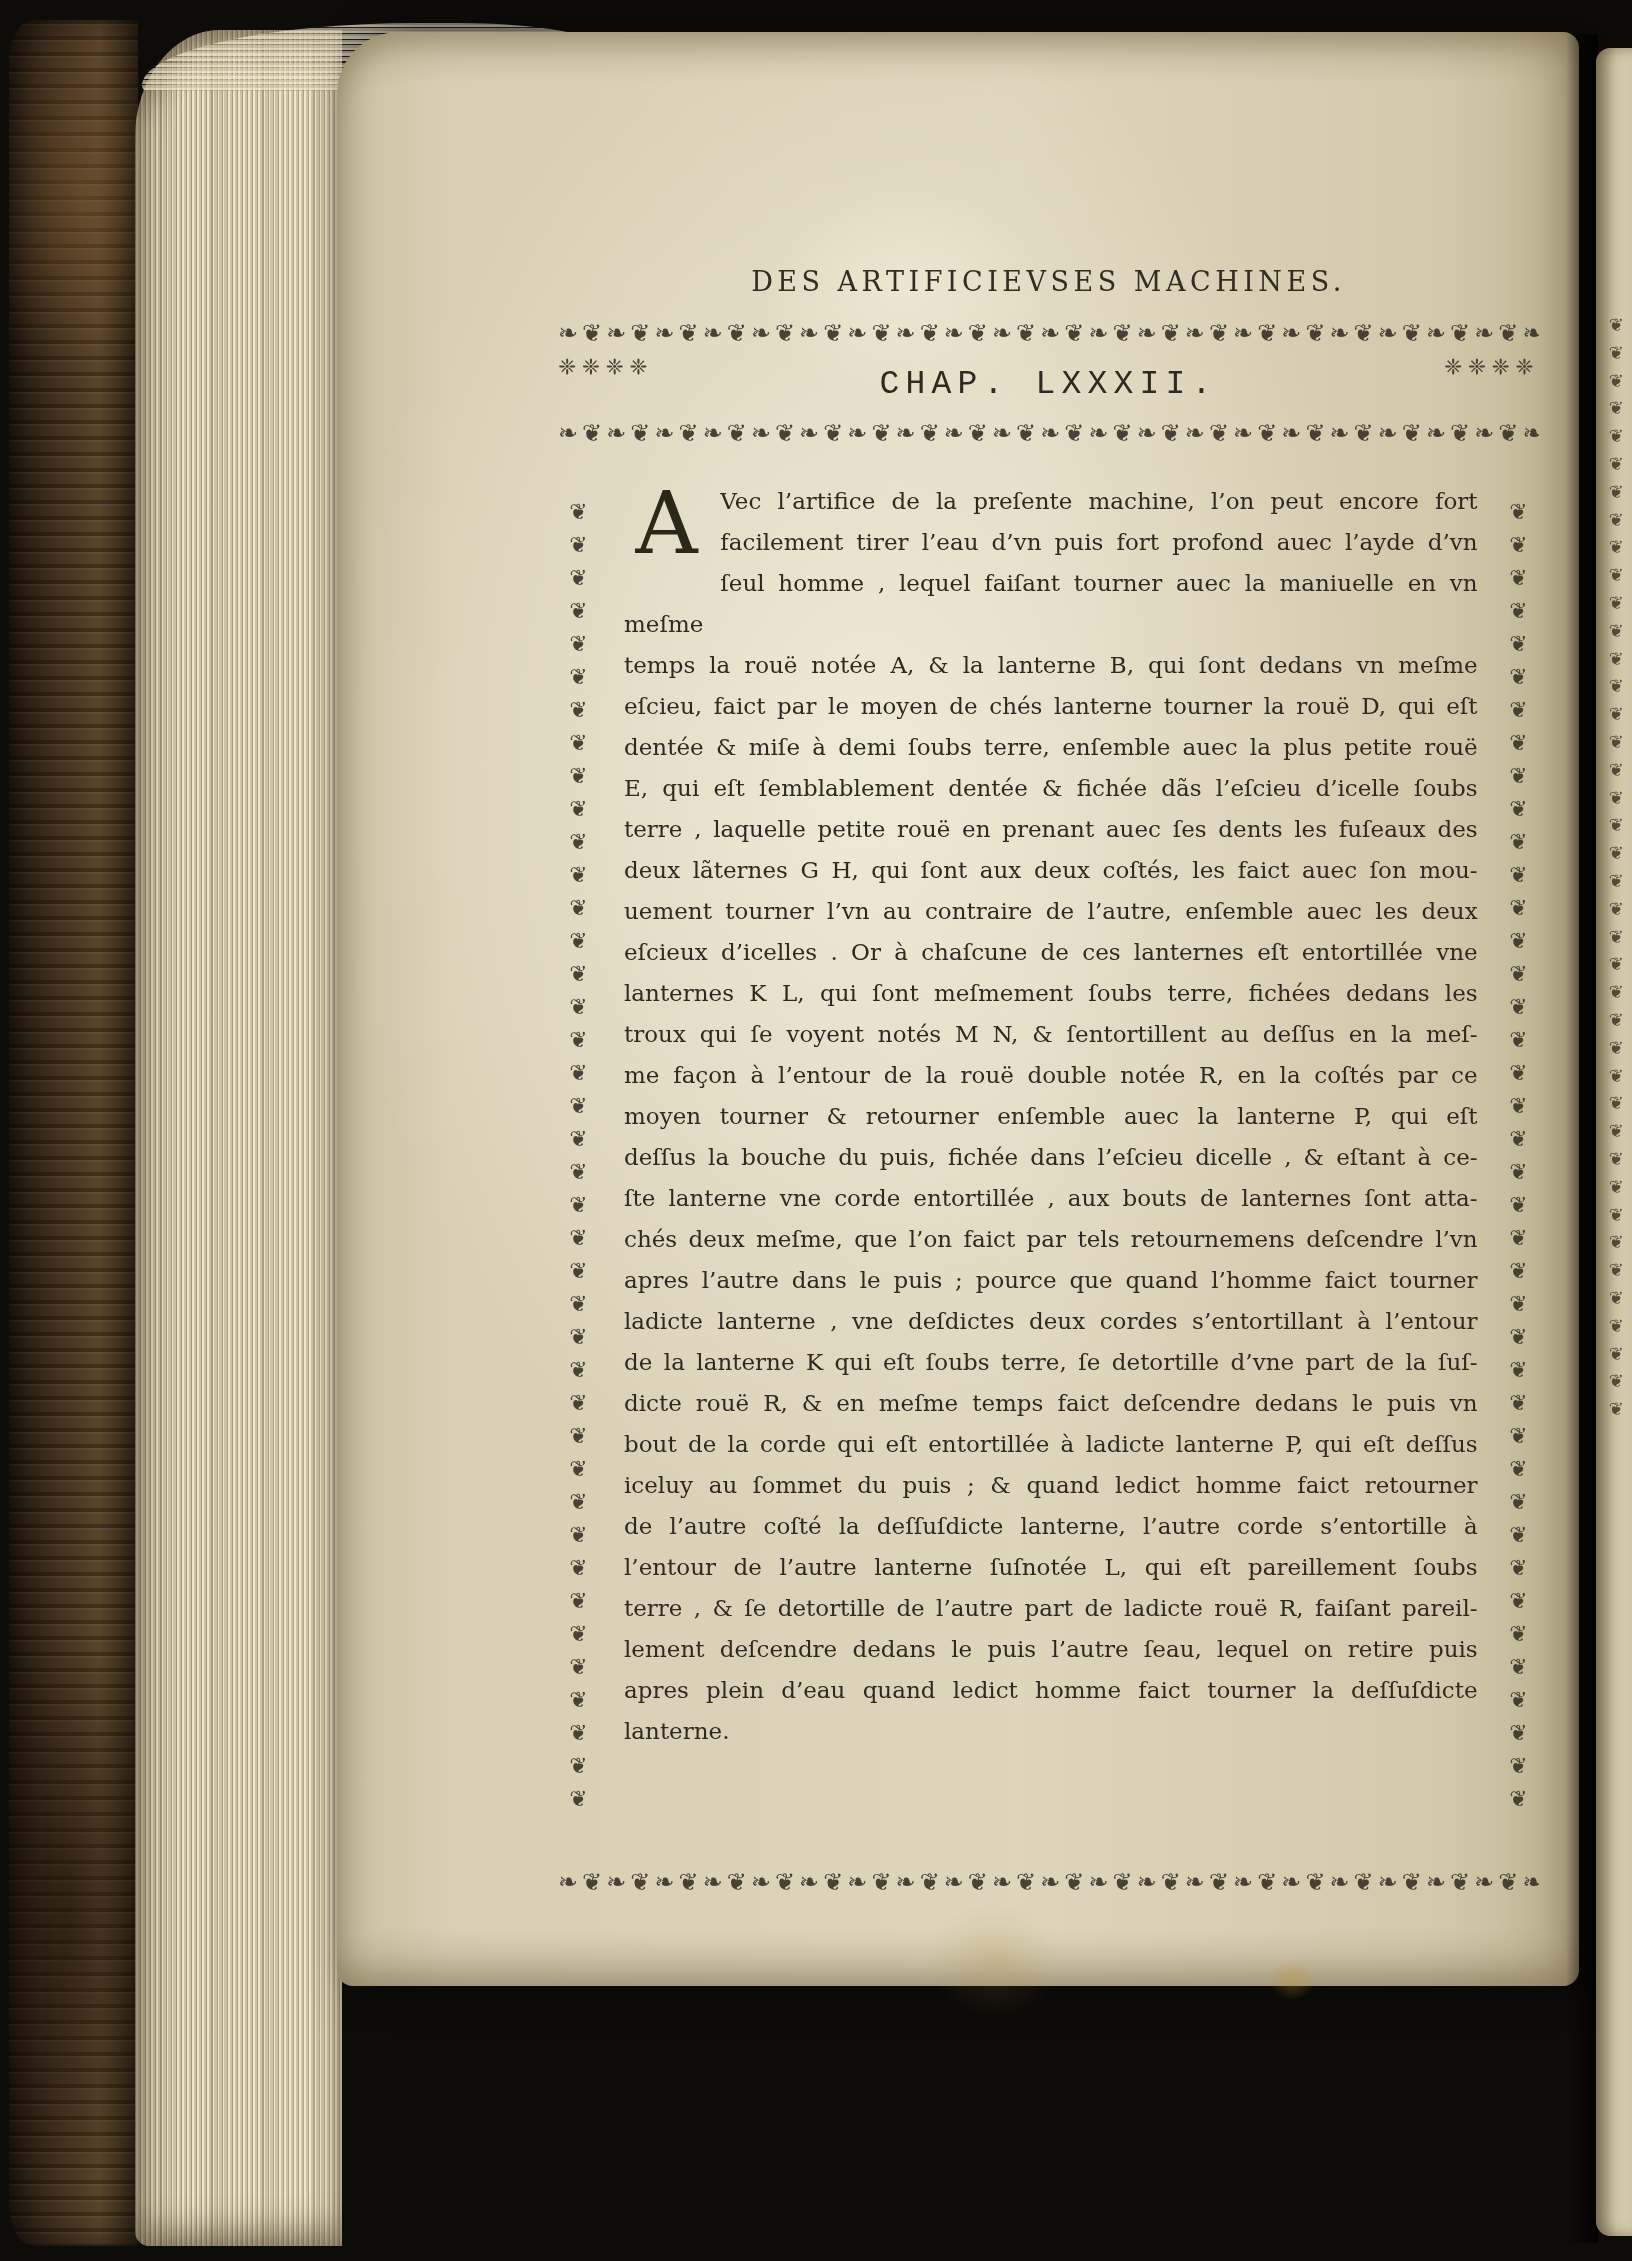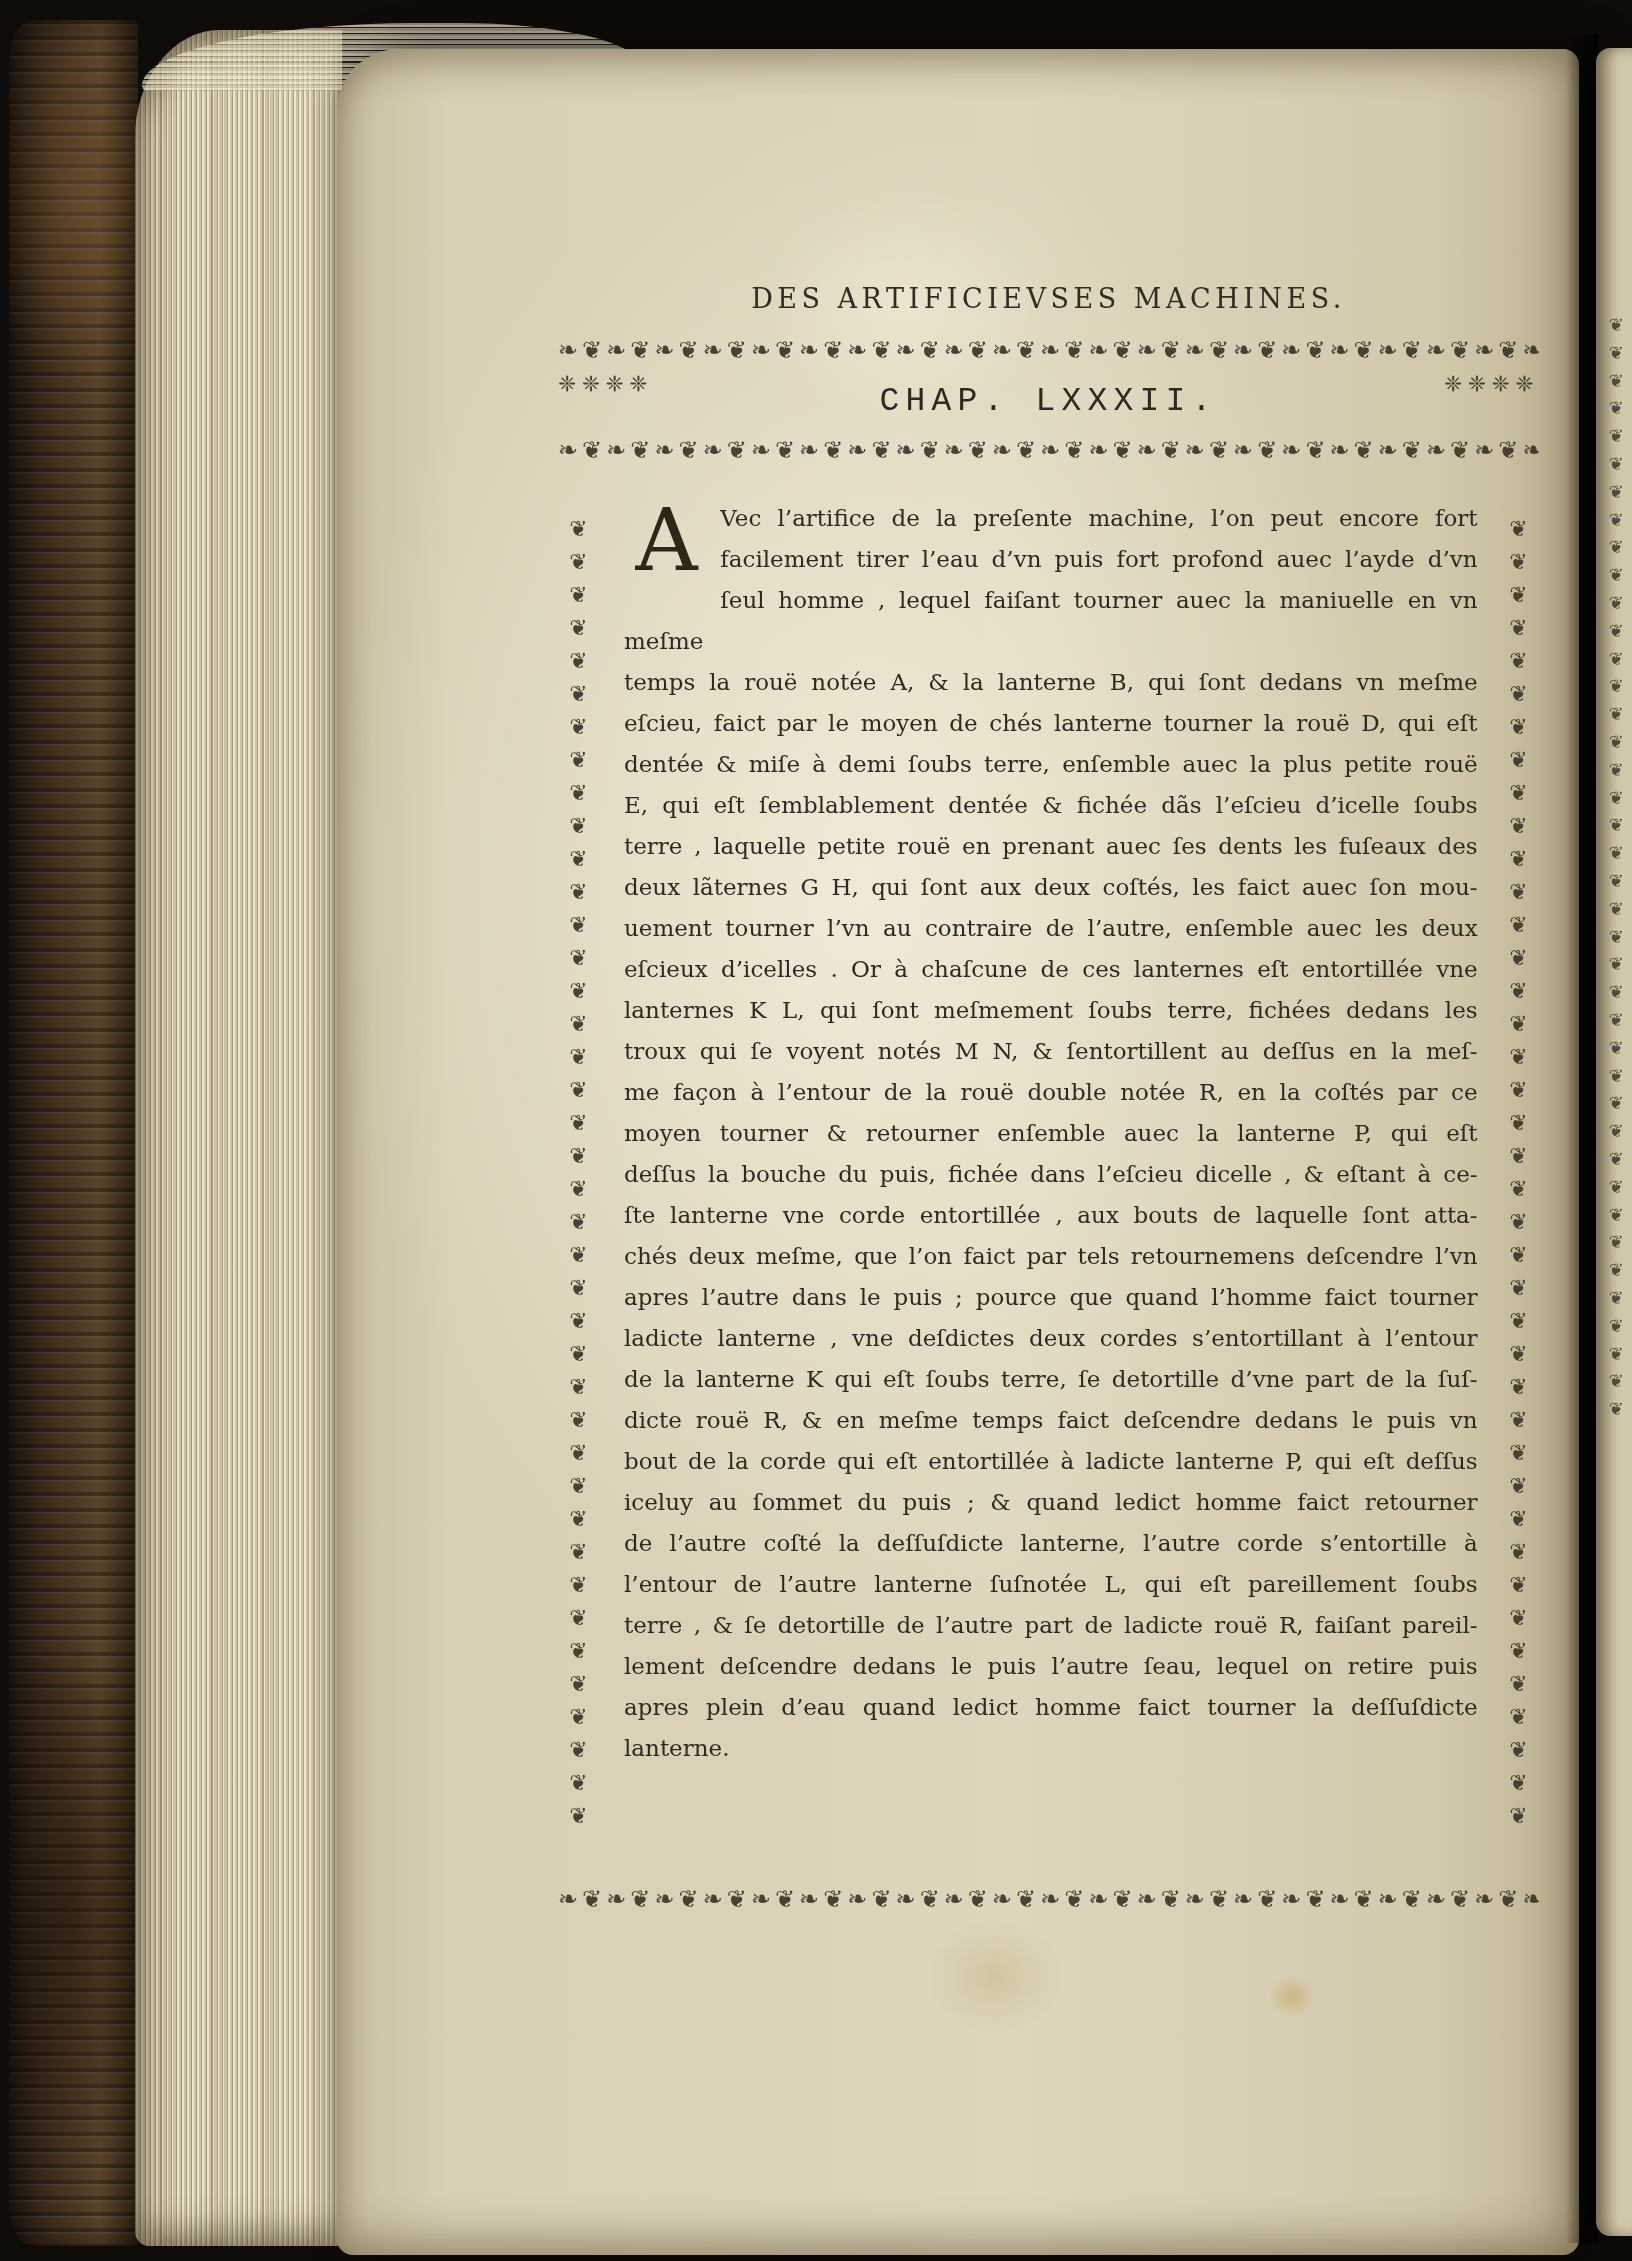--- a/index.html
+++ b/index.html
@@ -32,21 +32,21 @@
   }
   .page-top-fan {
     position: absolute; left: 142px; top: 23px; width: 499px; height: 68px;
     background:
       repeating-linear-gradient(0deg, rgba(108,92,60,.25) 0 1.1px, rgba(238,231,208,.85) 1.1px 3.4px, rgba(210,200,170,.8) 3.4px 5.7px);
     border-radius: 60% 40% 5.7px 5.7px / 100% 70% 5.7px 5.7px;
     opacity: .85;
   }
 
   .page {
-    position: absolute; left: 337px; top: 49px; width: 1242px; height: 2206px;
+    position: absolute; left: 337px; top: 32px; width: 1242px; height: 1954px;
     background:
       radial-gradient(ellipse 737px 1077px at 42% 38%, rgba(255,252,238,.55), transparent 72%),
       linear-gradient(90deg, #c9bfa1 0%, #d8cfb5 9%, #ddd5bc 55%, #d3c9ad 88%, #c1b694 100%),
       #d5ccb1;
     border-radius: 62px 16px 16px 16px;
     box-shadow:
       inset 0 16px 31px rgba(92,76,44,.30),
       inset 0 -19px 37px rgba(92,76,44,.32),
       inset -25px 0 51px rgba(80,65,40,.24),
       19px 0 40px rgba(0,0,0,.55);
@@ -174,21 +174,21 @@
             <div class="tline">E, qui eſt ſemblablement dentée &amp; fichée dãs l’eſcieu d’icelle ſoubs</div>
             <div class="tline">terre , laquelle petite rouë en prenant auec ſes dents les fuſeaux des</div>
             <div class="tline">deux lãternes G H, qui ſont aux deux coſtés, les faict auec ſon mou-</div>
             <div class="tline">uement tourner l’vn au contraire de l’autre, enſemble auec les deux</div>
             <div class="tline">eſcieux d’icelles . Or à chaſcune de ces lanternes eſt entortillée vne</div>
             <div class="tline">lanternes K L, qui ſont meſmement ſoubs terre, fichées dedans les</div>
             <div class="tline">troux qui ſe voyent notés M N, &amp; ſentortillent au deſſus en la meſ-</div>
             <div class="tline">me façon à l’entour de la rouë double notée R, en la coſtés par ce</div>
             <div class="tline">moyen tourner &amp; retourner enſemble auec la lanterne P, qui eſt</div>
             <div class="tline">deſſus la bouche du puis, fichée dans l’eſcieu dicelle , &amp; eſtant à ce-</div>
-            <div class="tline">ſte lanterne vne corde entortillée , aux bouts de laquelle ſont atta-</div>
+            <div class="tline">ſte lanterne vne corde entortillée , aux bouts de lanternes ſont atta-</div>
             <div class="tline">chés deux meſme, que l’on faict par tels retournemens deſcendre l’vn</div>
             <div class="tline">apres l’autre dans le puis ; pource que quand l’homme faict tourner</div>
             <div class="tline">ladicte lanterne , vne deſdictes deux cordes s’entortillant à l’entour</div>
             <div class="tline">de la lanterne K qui eſt ſoubs terre, ſe detortille d’vne part de la ſuſ-</div>
             <div class="tline">dicte rouë R, &amp; en meſme temps faict deſcendre dedans le puis vn</div>
             <div class="tline">bout de la corde qui eſt entortillée à ladicte lanterne P, qui eſt deſſus</div>
             <div class="tline">iceluy au ſommet du puis ; &amp; quand ledict homme faict retourner</div>
             <div class="tline">de l’autre coſté la deſſuſdicte lanterne, l’autre corde s’entortille à</div>
             <div class="tline">l’entour de l’autre lanterne ſuſnotée L, qui eſt pareillement ſoubs</div>
             <div class="tline">terre , &amp; ſe detortille de l’autre part de ladicte rouë R, faiſant pareil-</div>

